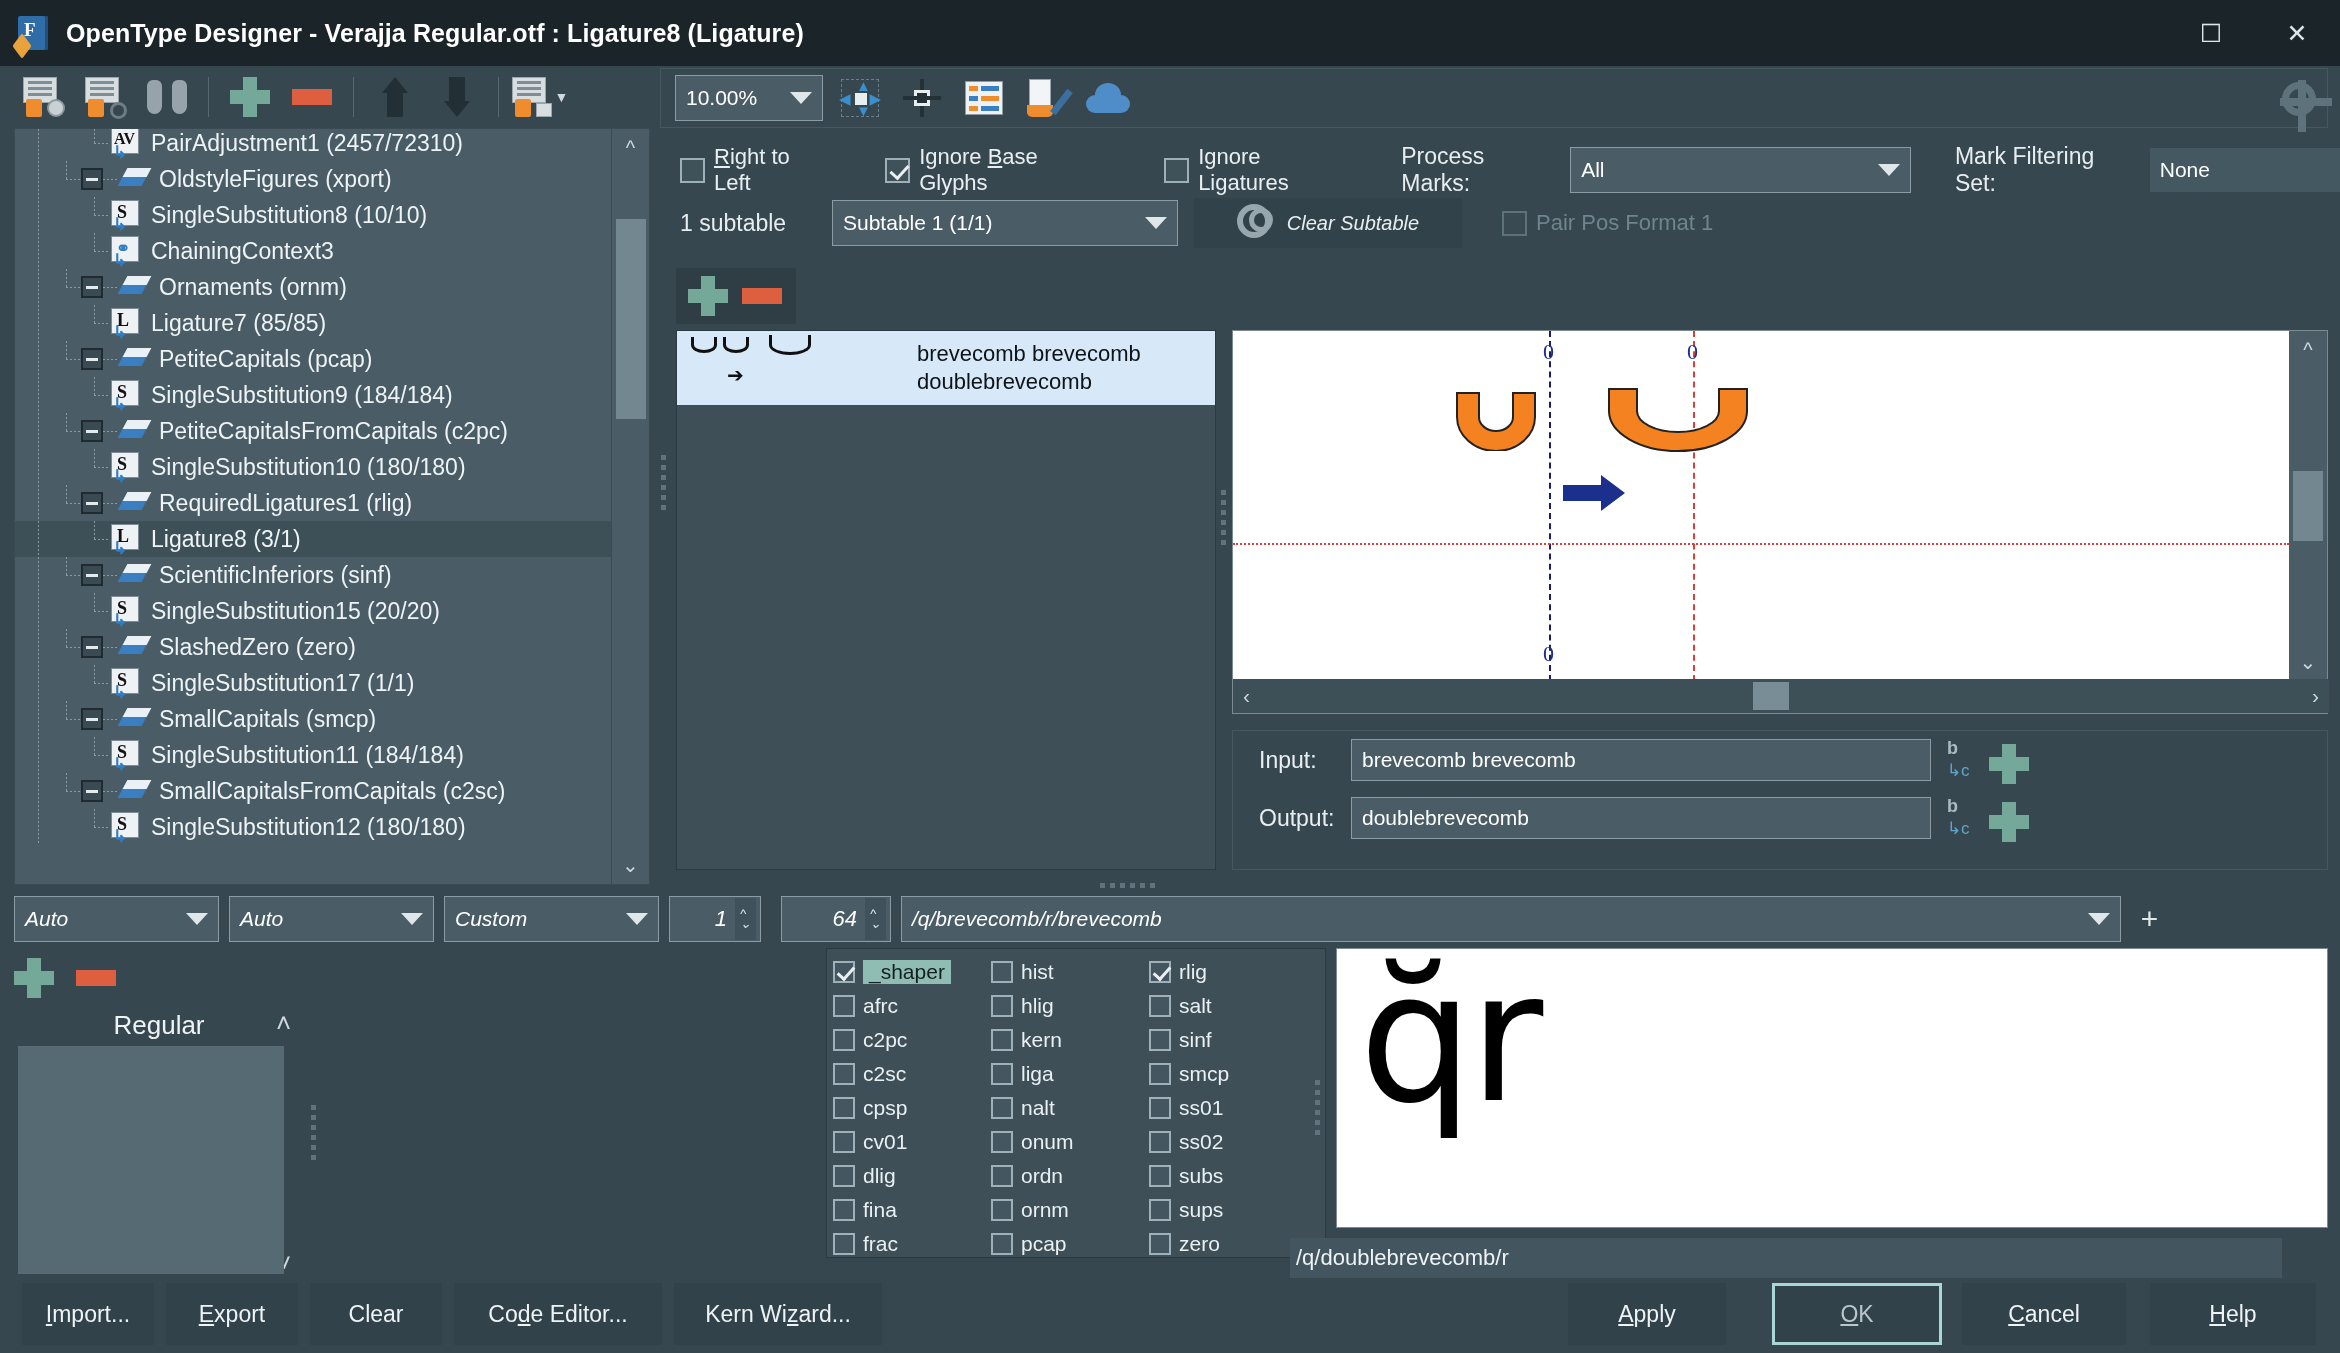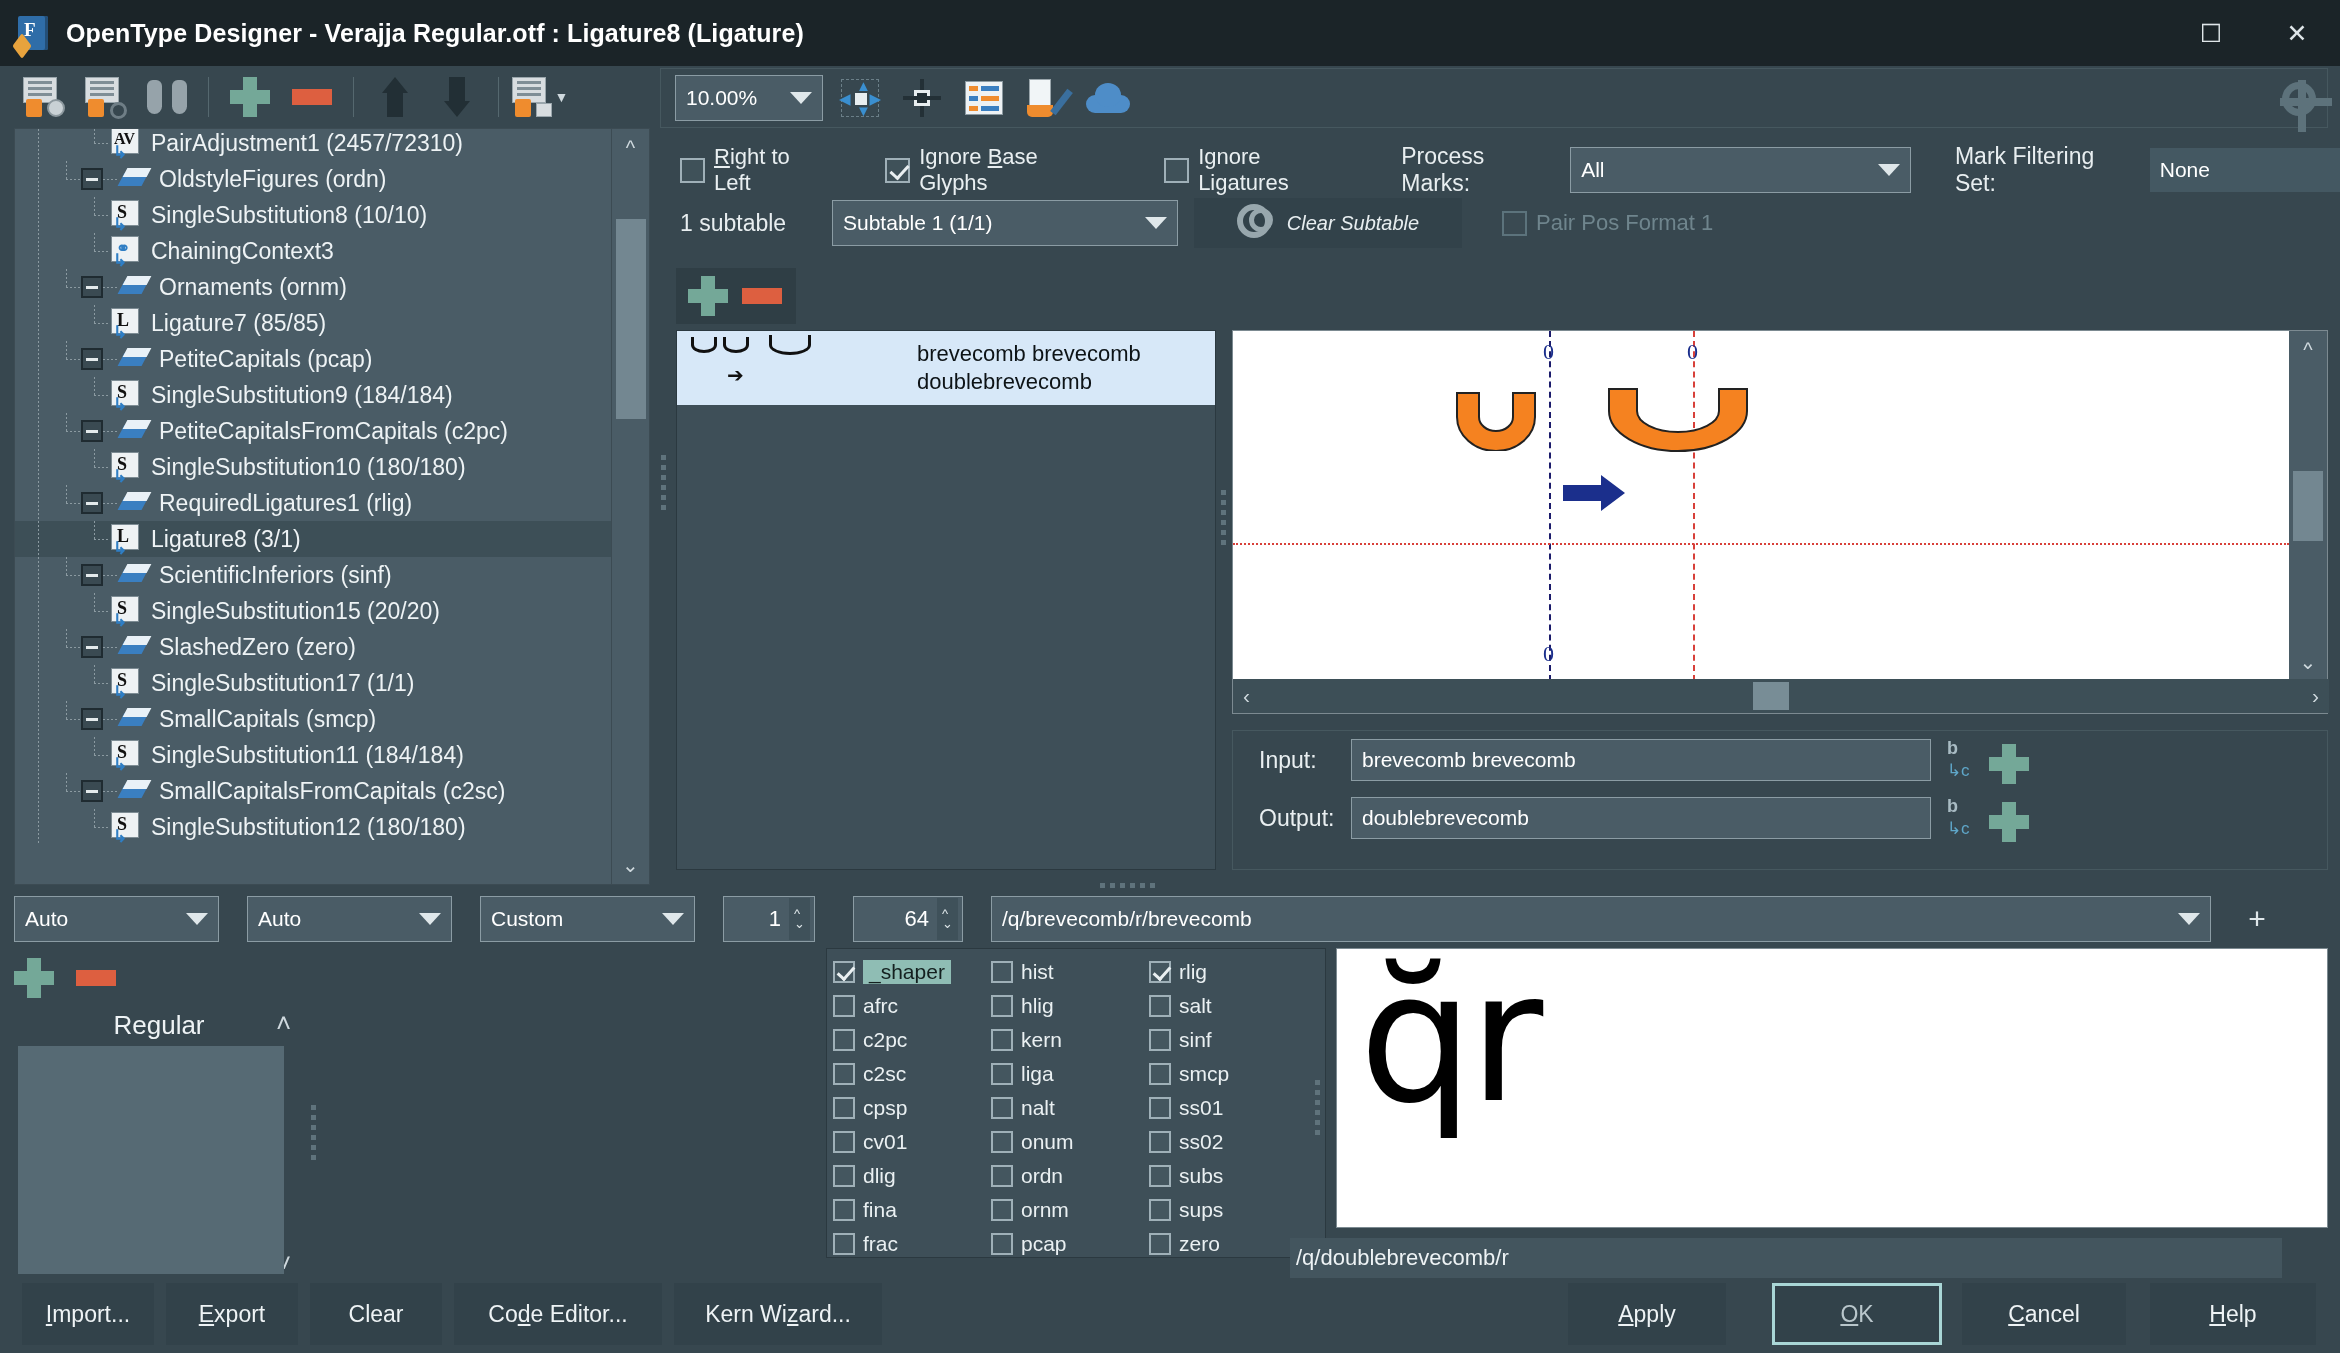--- a/index.html
+++ b/index.html
@@ -237,21 +237,21 @@
      border:1px solid #46585f;}
   .io-row{display:flex;align-items:center;height:58px;padding-left:26px;}
   .io-label{width:92px;font-size:23px;color:#e9eff1;}
   .io-field{width:580px;height:42px;}
   .bc-ico{width:44px;height:44px;position:relative;margin-left:12px;}
   .bc-ico b{position:absolute;left:4px;top:0;font-size:18px;color:#a9bcc4;}
   .bc-ico i{position:absolute;left:4px;bottom:1px;font-size:17px;color:#5fa7c9;font-style:normal;}
   .bc-ico u{position:absolute;left:18px;bottom:1px;font-size:17px;color:#5fa7c9;text-decoration:none;}
 
   
-  #bottom-row{position:absolute;left:14px;top:895px;height:48px;display:flex;align-items:center;gap:28px;}
+  #bottom-row{position:absolute;left:14px;top:895px;height:48px;display:flex;align-items:center;gap:10px;font-style:italic;}
   .spin{background:#4a5c66;border:1px solid #8b9ca4;height:46px;display:flex;align-items:center;
      justify-content:flex-end;padding-right:4px;color:#fff;font-size:22px;}
   .spin .arrows{display:flex;flex-direction:column;margin-left:8px;color:#dfe7ea;font-size:13px;line-height:10px;
      background:#3f515a;height:42px;justify-content:center;padding:0 5px;}
   #path-combo{width:1220px;}
   #plus-btn-right{width:36px;text-align:center;font-size:30px;color:#dfe7ea;}
 
   
   #feat-panel{position:absolute;left:826px;top:948px;width:500px;height:310px;
      background:#3e4f58;border:1px solid #2b3940;display:flex;padding:6px 0 0 6px;}
@@ -366,21 +366,21 @@
           <span class="arrow">↳</span>
         </span>
         <span>PairAdjustment1 (2457/72310)</span>
       </div>
       <div class="trow">
         <span class="tdot vline"></span>
         <span class="tdot elbow"></span>
         <span class="expander"></span>
         <span class="dash-h"></span>
         <span class="lookup-ico"></span>
-        <span>OldstyleFigures (ordn)</span>
+        <span>OldstyleFigures (xport)</span>
       </div>
       <div class="trow">
         <span class="tdot vline"></span>
         <span class="tdot"></span>
         <span class="tdot elbow"></span>
         <span class="sub-ico">
           <span class="pap">
             <b>S</b>
           </span>
           <span class="arrow">↳</span>

